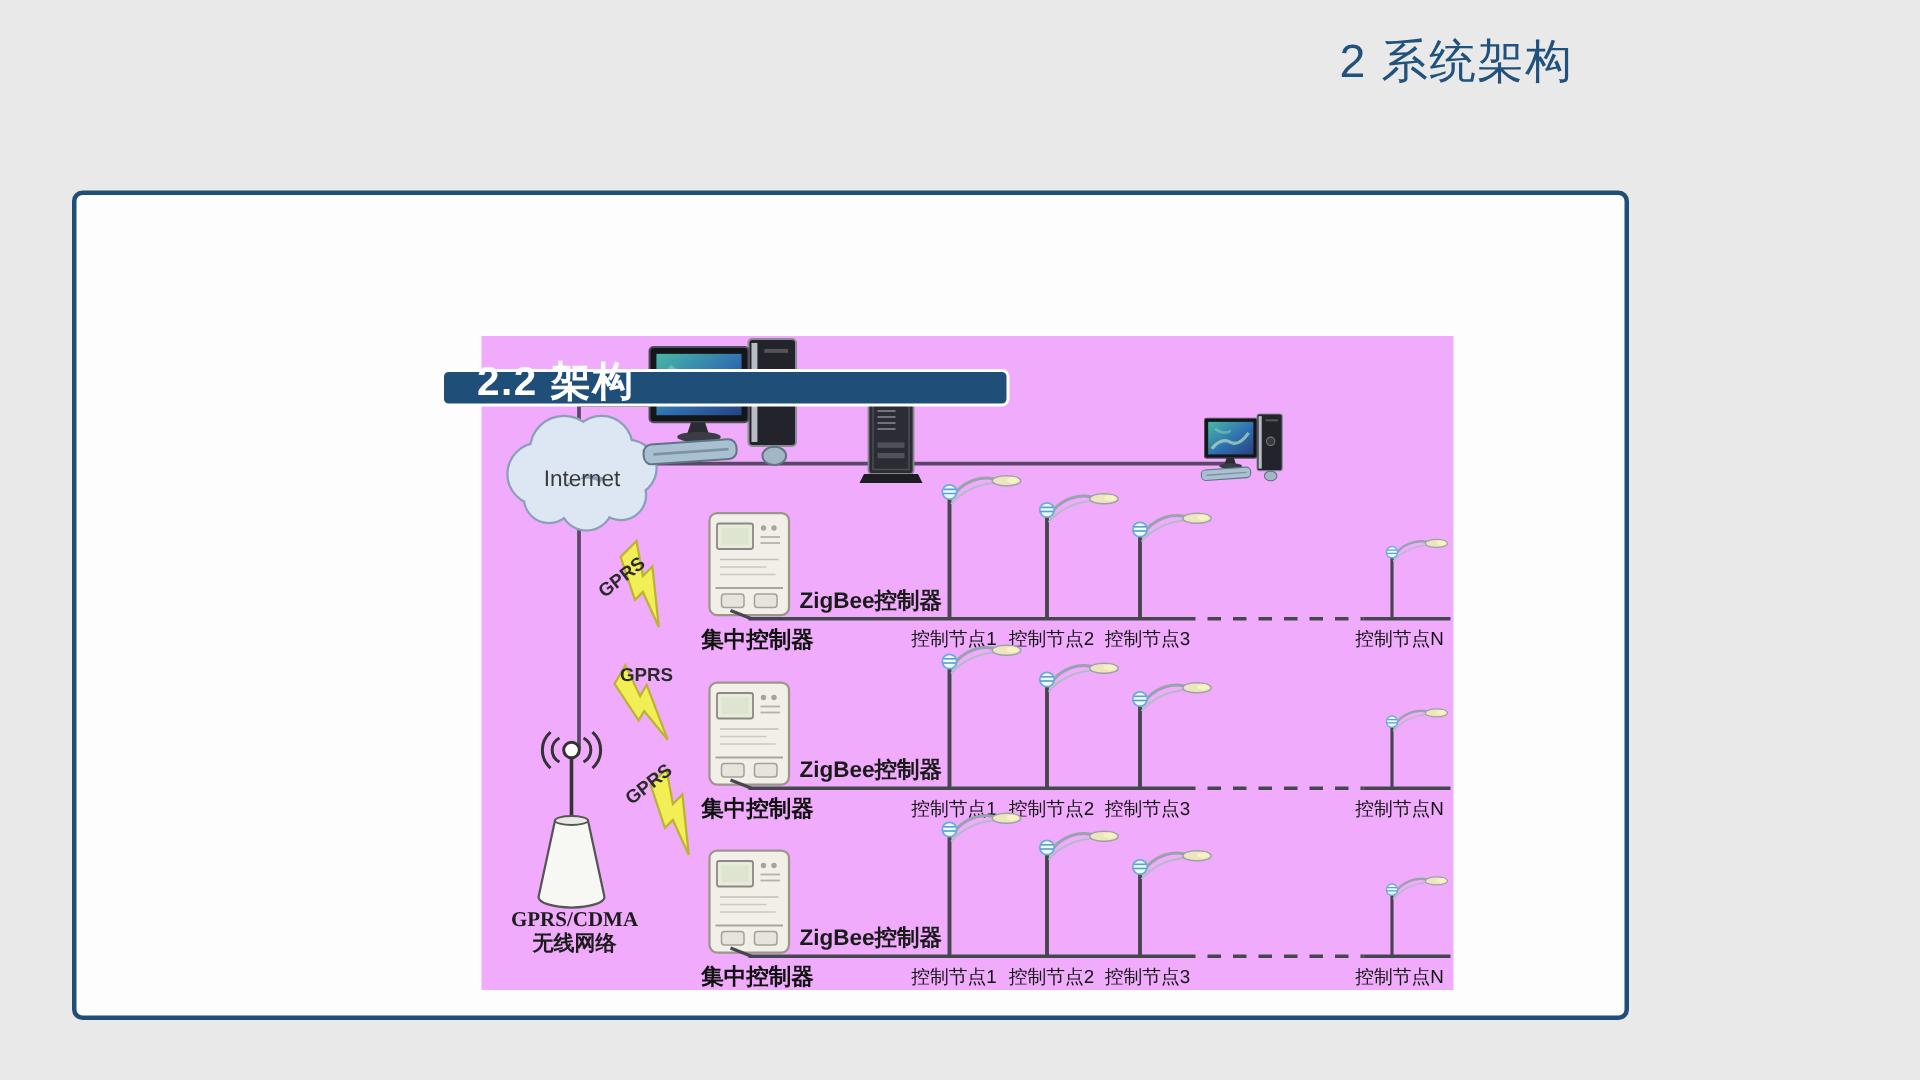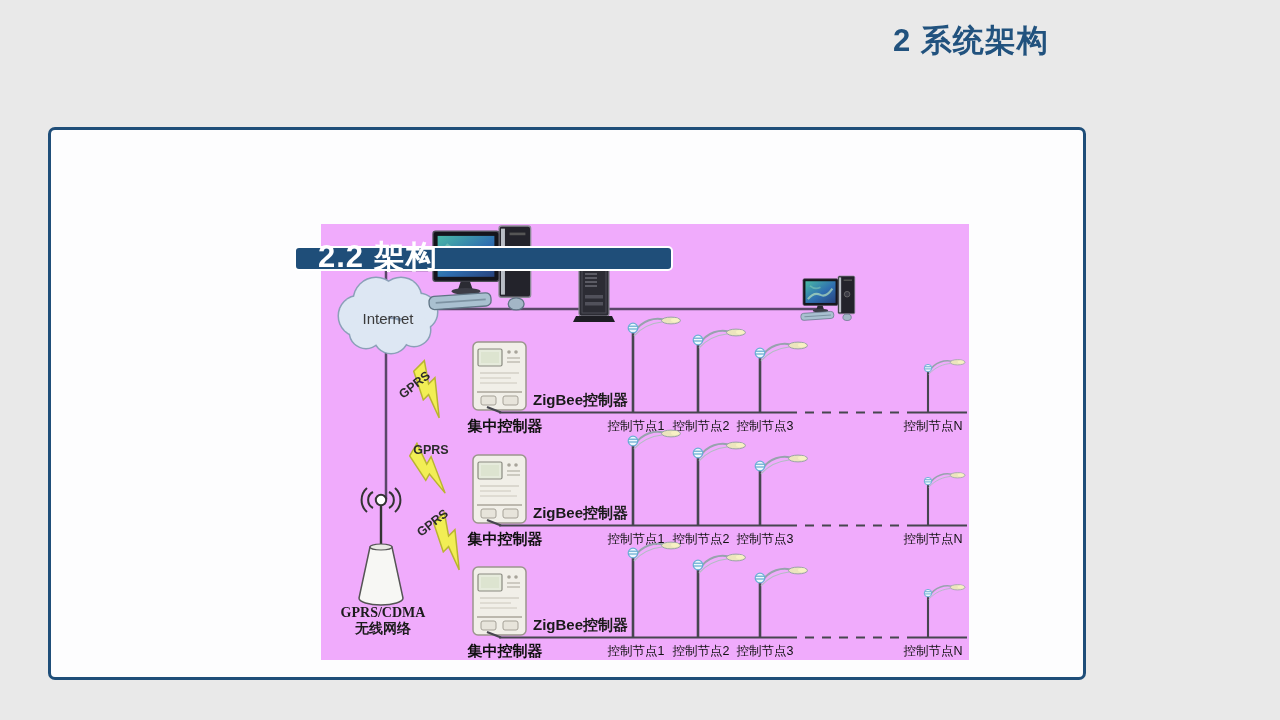--- a/index.html
+++ b/index.html
@@ -1,37 +1,37 @@
 <!DOCTYPE html>
 <html><head>
 <meta charset="utf-8">
 <style>
   * { margin:0; padding:0; box-sizing:border-box; }
   body { font-family:"Liberation Sans", sans-serif; }
   .slide { position:relative; width:1280px; height:720px; background:#e9e9e9; overflow:hidden; }
 
   .page-title {
     position:absolute; left:893px; top:20px;
-    font-size:31px; font-weight:bold; color:#21527e;
+    font-size:31px; font-weight:normal; color:#21527e;
     letter-spacing:1px; white-space:nowrap;
   }
 
   .content-box {
     position:absolute; left:48px; top:127px; width:1038px; height:553px;
     background:#fdfdfe; border:3px solid #1f4e79; border-radius:7px;
   }
 
   .section-banner {
     position:absolute; left:243px; top:116px; width:379px; height:25px;
     background:#1f4e79; border:2px solid #ffffff; border-radius:5px;
     z-index:3;
   }
   .section-title {
     position:absolute; left:267px; top:106px;
-    font-size:31px; font-weight:bold; color:#ffffff;
+    font-size:27px; font-weight:bold; color:#ffffff;
     letter-spacing:1px; z-index:4; white-space:nowrap;
   }
 
   .diagram {
     position:absolute; left:270px; top:94px; width:648px; height:436px;
     background:#f0abfc;
   }
 
   svg text { font-family:"Liberation Sans", sans-serif; }
   .cjk-serif { font-family:"Liberation Serif", serif; }

